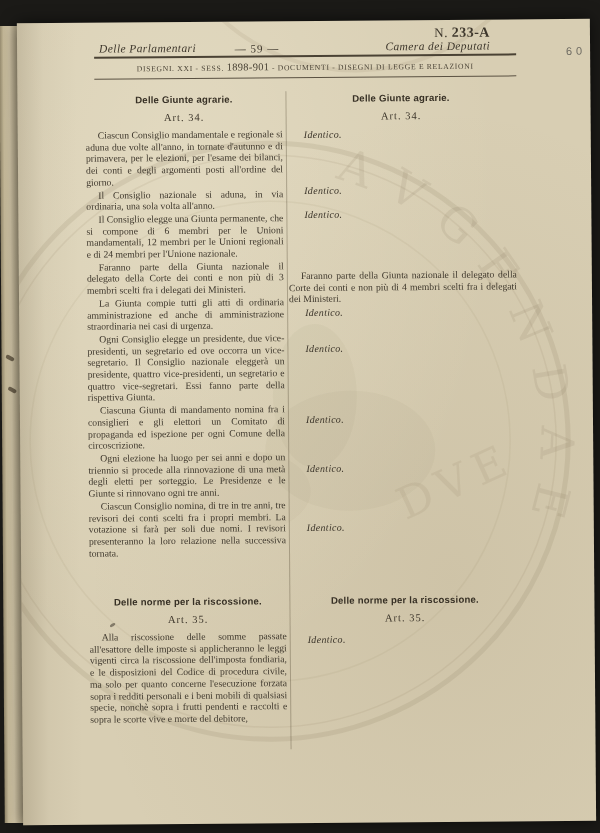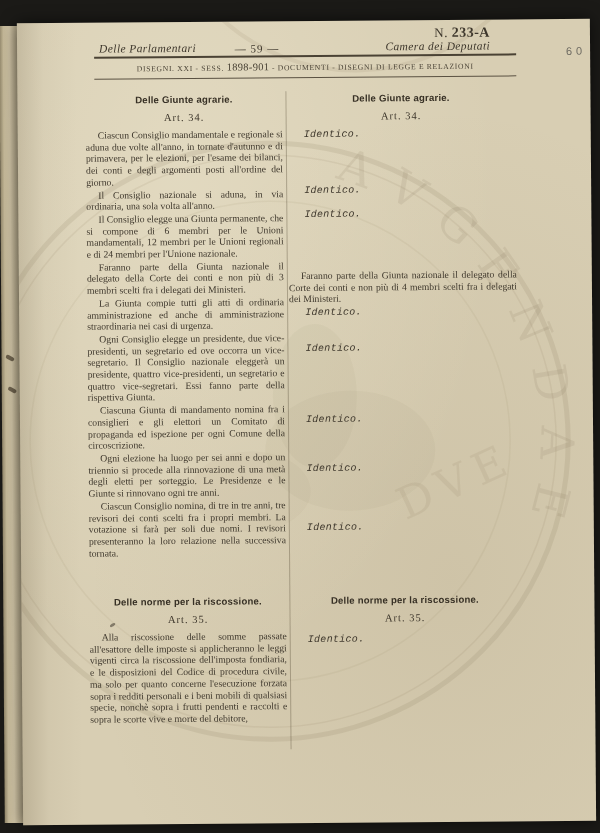--- a/index.html
+++ b/index.html
@@ -70,21 +70,21 @@
     text-align:center;font-family:"Liberation Sans",sans-serif;font-weight:bold;
     font-size:9.6px;letter-spacing:0.2px;color:#373025;margin:0 0 7px 0;
   }
   .art-line{text-align:center;font-size:10.5px;letter-spacing:1px;margin:0 0 6px 0;}
   .body-par{
     font-size:9.7px;line-height:11.7px;text-align:justify;text-indent:12px;
     margin:0 0 1px 0;
   }
   .identico{
     position:absolute;left:286px;width:120px;
-    font-style:italic;font-size:10px;letter-spacing:0.3px;font-family:Liberation Mono, monospace;
+    font-style:italic;font-size:10px;letter-spacing:0.3px;
   }
   .cmp-par{
     position:absolute;left:270px;width:228px;
     font-size:9.7px;line-height:11.7px;text-align:justify;text-indent:12px;
   }
   .ink-mark{
     position:absolute;left:88px;top:601px;width:6px;height:3px;border-radius:50%;
     background:rgba(62,55,44,0.55);transform:rotate(-30deg);
   }
 </style>

